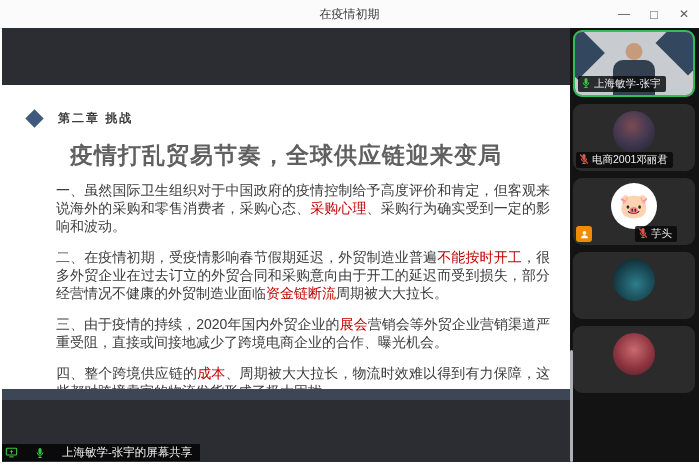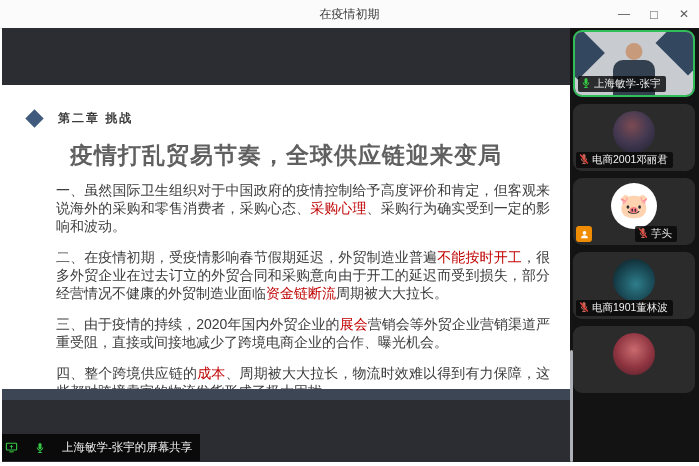--- a/index.html
+++ b/index.html
@@ -22,21 +22,21 @@
   .slide{position:absolute;left:0;right:0;top:57px;height:304px;background:#ffffff;}
   .section{position:absolute;top:25px;left:26px;display:flex;align-items:center;gap:17px;}
   .dmd-accent{width:13px;height:13px;background:var(--slide_accent,#3f5a7d);transform:rotate(45deg);flex:none;}
   .section span{font-size:12px;font-weight:600;color:#3b3b3b;letter-spacing:2px;}
   .slide-title{position:absolute;top:55px;left:0;right:0;text-align:center;font-size:23px;font-weight:700;color:#606060;letter-spacing:1px;}
   .slide-body{position:absolute;top:96px;left:54px;width:494px;}
   .slide-body p{margin:0 0 13px 0;font-size:14px;line-height:18px;color:#3c3c3c;text-align:justify;}
   .slide-body .hl{color:var(--highlight,#c00000);}
   .band{position:absolute;left:0;right:0;top:361px;height:11px;background:var(--slide_band,#3d4654);}
   
-  .banner{position:absolute;left:0;bottom:1px;height:27px;display:inline-flex;align-items:center;gap:16px;background:#0a0a0a;padding:0 8px 0 3px;}
+  .banner{position:absolute;left:0;bottom:1px;height:17px;display:inline-flex;align-items:center;gap:16px;background:#0a0a0a;padding:0 8px 0 3px;}
   .banner span[data-name="screen-share-text"]{font-size:11.5px;color:#f2f2f2;white-space:nowrap;}
   .share-ic{width:13px;height:13px;color:var(--mic_active,#35c943);flex:none;}
   .banner-mic{display:flex;align-items:center;}
   .banner-mic svg{width:12px;height:12px;}
   
   .sidebar{width:129px;position:relative;background:#131313;overflow:hidden;}
   .plist{position:absolute;inset:0;padding-top:2px;}
   .tile{position:relative;box-sizing:border-box;width:122px;height:67px;margin:0 0 7px 3px;background:#2b2b2b;border-radius:9px;cursor:pointer;}
   .tile.active{border:2px solid var(--active_border,#2fbe57);}
   .sb-scroll{position:absolute;left:0;top:322px;width:3px;height:112px;background:#aeb2b8;border-radius:2px;cursor:pointer;}
@@ -153,30 +153,20 @@
               <path d="M6.5 11a5.5 5.5 0 0 0 11 0" fill="none" stroke="#c9675c" stroke-width="2"></path>
               <line x1="12" y1="16.5" x2="12" y2="20" stroke="#c9675c" stroke-width="2"></line>
               <line x1="8.5" y1="21" x2="15.5" y2="21" stroke="#c9675c" stroke-width="2"></line>
               <line x1="4.5" y1="3" x2="19.5" y2="21" stroke="#e8443a" stroke-width="2.6"></line>
             </svg>
             <span data-name="participant-name">芋头</span>
           </div>
         </div>
         <div class="tile" data-name="participant-tile">
           <div class="avatar av-car" data-name="car-avatar"></div>
-          <div class="nameplate" data-name="participant-nameplate">
-            <svg data-name="mic-muted-icon" viewBox="0 0 24 24">
-              <rect x="9" y="2" width="6" height="12" rx="3" fill="#c9675c"></rect>
-              <path d="M6.5 11a5.5 5.5 0 0 0 11 0" fill="none" stroke="#c9675c" stroke-width="2"></path>
-              <line x1="12" y1="16.5" x2="12" y2="20" stroke="#c9675c" stroke-width="2"></line>
-              <line x1="8.5" y1="21" x2="15.5" y2="21" stroke="#c9675c" stroke-width="2"></line>
-              <line x1="4.5" y1="3" x2="19.5" y2="21" stroke="#e8443a" stroke-width="2.6"></line>
-            </svg>
-            <span data-name="participant-name">电商1901董林波</span>
-          </div>
         </div>
         <div class="tile" data-name="participant-tile">
           <div class="avatar av-anime" data-name="anime-avatar"></div>
         </div>
       </div>
     <div class="sb-scroll" data-name="participants-scrollbar"></div>
   </div>
 </div>
 
 </body></html>

